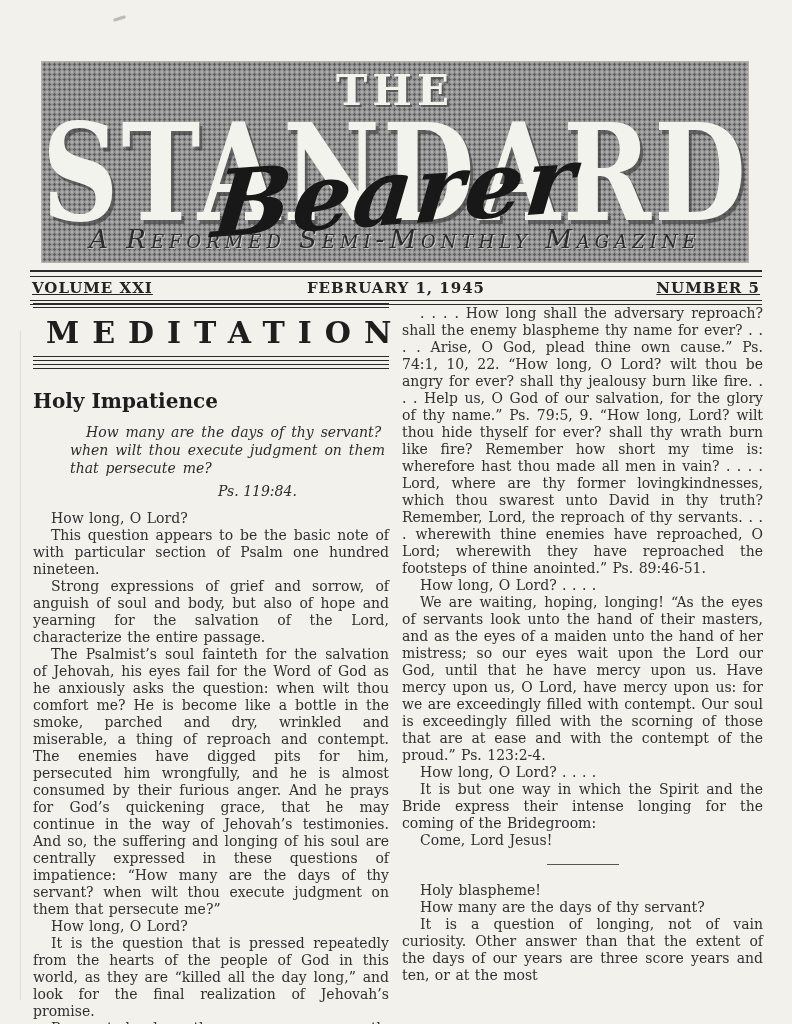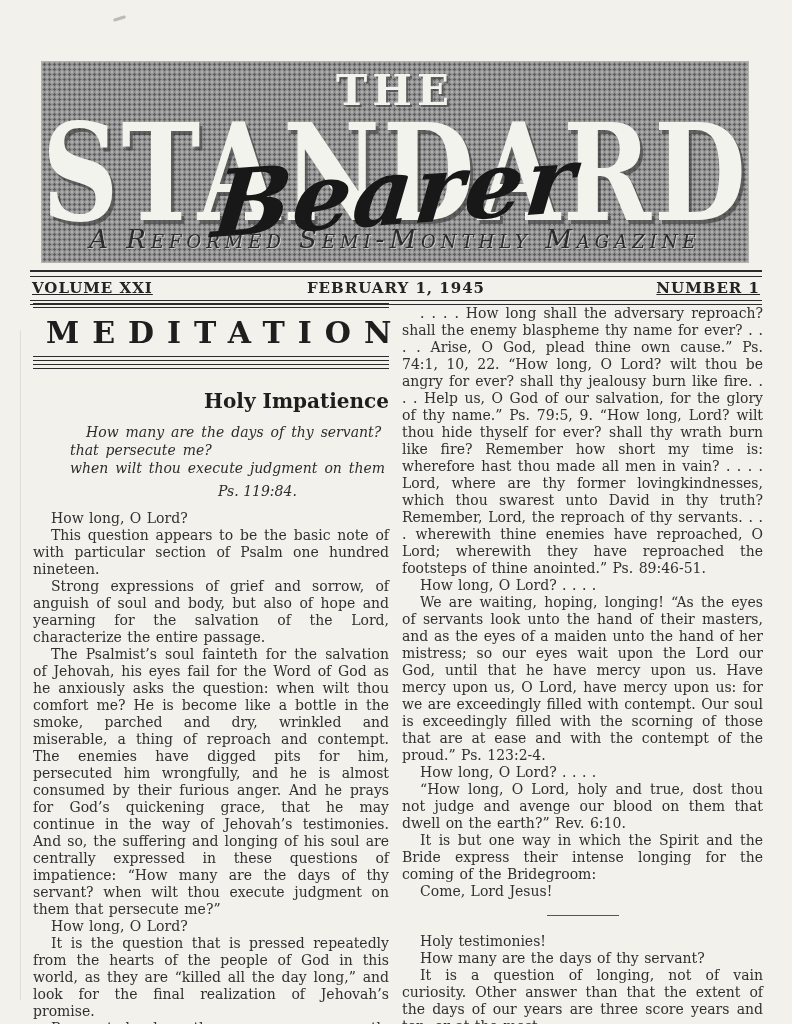--- a/index.html
+++ b/index.html
@@ -76,21 +76,21 @@
   .col-right{flex:1;min-width:0;}
 
   .section-title{
     margin:7px 0 6px 0;text-align:left;
     font-size:30px;font-weight:bold;letter-spacing:13px;
     text-indent:13px; 
     color:#1e1e1e;
   }
   .mrule{margin:0 0 3px 0;}
   .article-title{
-    margin:20px 0 10px 0;text-align:right;
+    margin:20px 0 10px 0;text-align:left;
     font-size:20px;font-weight:bold;color:#1e1e1e;
   }
 
   .epigraph{
     margin:10px 2px 8px 37px;
     font-style:italic;font-size:14px;line-height:18px;
     word-spacing:2.5px;color:#2c2c2c;
   }
   .ep-first{text-indent:16px;}
   .ep-ref{margin-top:5px;padding-left:148px;word-spacing:normal;}
@@ -121,39 +121,39 @@
     <div class="mh-standard">STANDARD</div>
     <div class="mh-bearer">Bearer</div>
     <div class="mh-tagline">A Reformed Semi-Monthly Magazine</div>
   </header>
 
   <div class="issuebar">
     <div class="rule-pair"></div>
     <div class="issue-row">
       <span>VOLUME XXI</span>
       <span class="issue-date">FEBRUARY 1, 1945</span>
-      <span>NUMBER 1</span>
+      <span>NUMBER 5</span>
     </div>
     <div class="rule-pair thin"></div>
   </div>
 
   <div class="columns">
 
     <div class="col col-left">
       <div class="rule-pair thin"></div>
       <h1 class="section-title">MEDITATION</h1>
       <div class="rule-pair thin mrule"></div>
       <div class="rule-pair thin"></div>
 
       <h2 class="article-title">Holy Impatience</h2>
 
       <div class="epigraph">
         <div class="ep-line ep-first">How many are the days of thy servant?</div>
+        <div class="ep-line">when wilt thou execute judgment on them</div>
         <div class="ep-line">that persecute me?</div>
-        <div class="ep-line">when wilt thou execute judgment on them</div>
         <div class="ep-ref">Ps. 119:84.</div>
       </div>
 
       <div class="paras">
 
       <p class="para">How long, O Lord?</p>
           <p class="para">This question appears to be the basic note of with particular section of Psalm one hundred nineteen.</p>
           <p class="para">Strong expressions of grief and sorrow, of anguish of soul and body, but also of hope and yearning for the salvation of the Lord, characterize the entire passage.</p>
           <p class="para">The Psalmist’s soul fainteth for the salvation of Jehovah, his eyes fail for the Word of God as he anxiously asks the question: when wilt thou comfort me?  He is become like a bottle in the smoke, parched and dry, wrinkled and miserable, a thing of reproach and contempt.  The enemies have digged pits for him, persecuted him wrongfully, and he is almost consumed by their furious anger.  And he prays for God’s quickening grace, that he may continue in the way of Jehovah’s testimonies.  And so, the suffering and longing of his soul are centrally expressed in these questions of impatience: “How many are the days of thy servant? when wilt thou execute judgment on them that persecute me?”</p>
           <p class="para">How long, O Lord?</p>
@@ -162,29 +162,28 @@
         </div>
     </div>
 
     <div class="col col-right">
       <div class="paras">
 
       <p class="para">. . . . How long shall the adversary reproach? shall the enemy blaspheme thy name for ever? . . . . Arise, O God, plead thine own cause.” Ps. 74:1, 10, 22.  “How long, O Lord? wilt thou be angry for ever? shall thy jealousy burn like fire. . . .  Help us, O God of our salvation, for the glory of thy name.” Ps. 79:5, 9.  “How long, Lord? wilt thou hide thyself for ever? shall thy wrath burn like fire?  Remember how short my time is: wherefore hast thou made all men in vain? . . . . Lord, where are thy former lovingkindnesses, which thou swarest unto David in thy truth?  Remember, Lord, the reproach of thy servants. . . . wherewith thine enemies have reproached, O Lord; wherewith they have reproached the footsteps of thine anointed.” Ps. 89:46-51.</p>
           <p class="para">How long, O Lord? . . . .</p>
           <p class="para">We are waiting, hoping, longing!  “As the eyes of servants look unto the hand of their masters, and as the eyes of a maiden unto the hand of her mistress; so our eyes wait upon the Lord our God, until that he have mercy upon us.  Have mercy upon us, O Lord, have mercy upon us: for we are exceedingly filled with contempt.  Our soul is exceedingly filled with the scorning of those that are at ease and with the contempt of the proud.” Ps. 123:2-4.</p>
           <p class="para">How long, O Lord? . . . .</p>
-          <p class="para">“How long, O Lord, holy and true, dost thou not judge and avenge our blood on them that dwell on the earth?” Rev. 6:10.</p>
           <p class="para">It is but one way in which the Spirit and the Bride express their intense longing for the coming of the Bridegroom:</p>
           <p class="para">Come, Lord Jesus!</p>
         </div>
 
       <div class="divider"></div>
 
       <div class="paras">
 
-      <p class="para">Holy testimonies!</p>
+      <p class="para">Holy blaspheme!</p>
           <p class="para">How many are the days of thy servant?</p>
           <p class="para">It is a question of longing, not of vain curiosity. Other answer than that the extent of the days of our years are three score years and ten, or at the most</p>
         </div>
     </div>
 
   </div>
 </div>
 
 </body></html>

